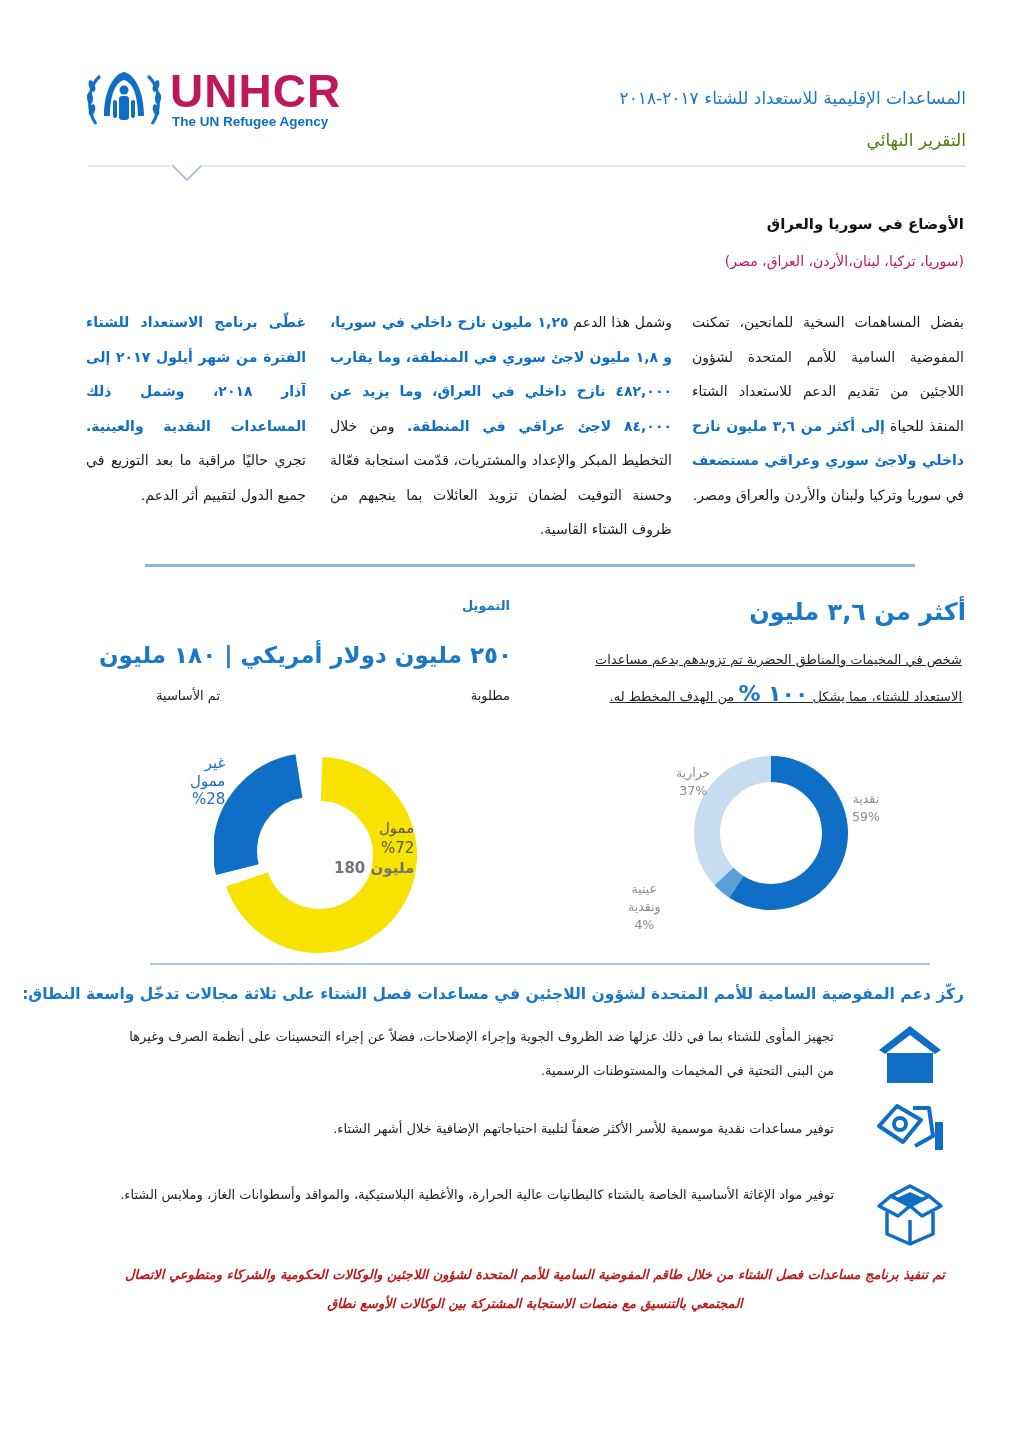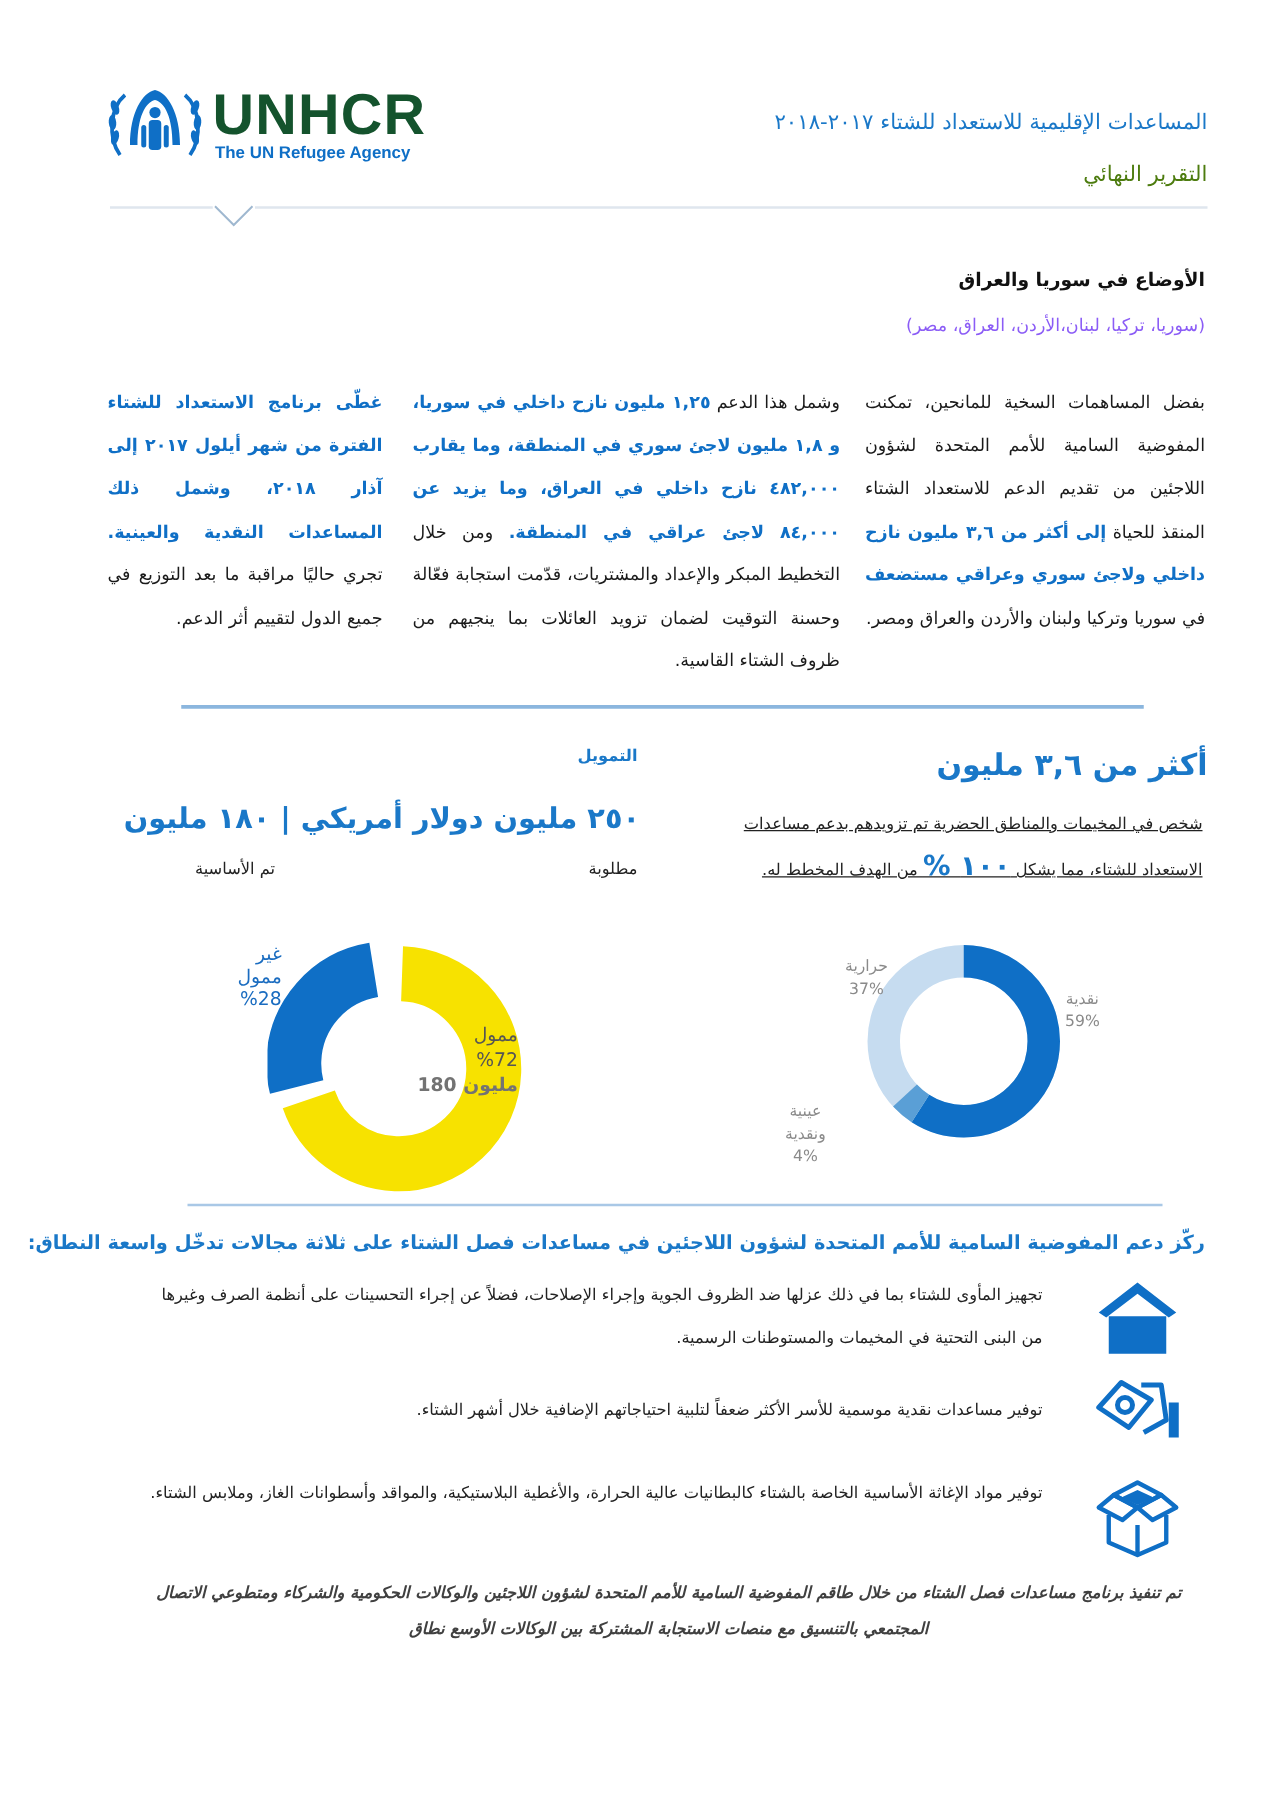--- a/index.html
+++ b/index.html
@@ -5,30 +5,30 @@
   * { box-sizing: border-box; margin: 0; padding: 0; }
   html, body { width: 1024px; height: 1449px; background: #ffffff; overflow: hidden; }
   body { position: relative; font-family: "DejaVu Sans", sans-serif; color: #1a1a1a; }
   .abs { position: absolute; }
   .rtl { direction: rtl; text-align: right; }
   .bold { font-weight: bold; }
 
   
   #logo { left: 86px; top: 66px; width: 270px; height: 66px; }
   #logo .emblem { position: absolute; left: 0; top: 0; width: 76px; height: 66px; }
-  #logo .word { position: absolute; left: 84px; top: 2px; font-family: "Liberation Sans", sans-serif; font-weight: bold; font-size: 46px; letter-spacing: 1px; color: #14532d; line-height: 46px; }
+  #logo .word { position: absolute; left: 84px; top: 2px; font-family: "Liberation Sans", sans-serif; font-weight: bold; font-size: 46px; letter-spacing: 1px; color: #be185d; line-height: 46px; }
   #logo .tag { position: absolute; left: 86px; top: 48px; font-family: "Liberation Sans", sans-serif; font-weight: bold; font-size: 13.5px; color: #0f6fc6; white-space: nowrap; }
   #hdr-title { right: 58px; top: 88px; font-size: 17px; color: #1a78c8; white-space: nowrap; }
   #hdr-sub { right: 58px; top: 130px; font-size: 17px; color: #4d7c0f; white-space: nowrap; }
   #hdr-rule { left: 88px; top: 165px; width: 878px; height: 2px; background: #dfe6ee; }
   #hdr-chevron { left: 170px; top: 164px; width: 34px; height: 20px; }
 
   
   #sit-title { right: 60px; top: 215px; font-size: 15px; font-weight: bold; color: #111; white-space: nowrap; }
-  #sit-sub { right: 60px; top: 253px; font-size: 14px; color: #8b5cf6; white-space: nowrap; }
+  #sit-sub { right: 60px; top: 253px; font-size: 14px; color: #be185d; white-space: nowrap; }
 
   
   .col { top: 305px; font-size: 14px; line-height: 34.5px; text-align: justify; text-align-last: right; }
   #col-right { right: 60px; width: 272px; }
   #col-mid { right: 352px; width: 342px; }
   #col-left { left: 86px; width: 220px; }
   .col .hl { color: #0f6fc6; font-weight: bold; }
 
   #rule-mid { left: 145px; top: 564px; width: 770px; height: 3px; background: #8bb6de; }
 
@@ -60,21 +60,21 @@
   #focus-title { right: 60px; top: 985px; font-size: 15.5px; font-weight: bold; color: #1a78c8; white-space: nowrap; }
   .item { right: 190px; width: 720px; font-size: 13px; line-height: 34px; color: #222; }
   #item-1 { top: 1020px; }
   #item-2 { top: 1112px; }
   #item-3 { top: 1178px; }
   .ico { position: absolute; width: 70px; height: 70px; left: 875px; }
   #ico-shelter { top: 1020px; }
   #ico-cash { top: 1096px; }
   #ico-nfi { top: 1180px; }
 
-  #footer-note { left: 100px; top: 1260px; width: 870px; font-size: 13px; font-weight: bold; font-style: italic; line-height: 29px; color: #404040; text-align: center; }
+  #footer-note { left: 100px; top: 1260px; width: 870px; font-size: 13px; font-weight: bold; font-style: italic; line-height: 29px; color: #b91c1c; text-align: center; }
 </style>
 </head>
 <body>
 
 <div id="logo" class="abs">
   <svg class="emblem" viewBox="0 0 76 66">
     <g fill="none" stroke="#0f6fc6" stroke-width="3">
       <path d="M10 58 C0 44 2 20 14 10"></path>
       <path d="M66 58 C76 44 74 20 62 10"></path>
     </g>

